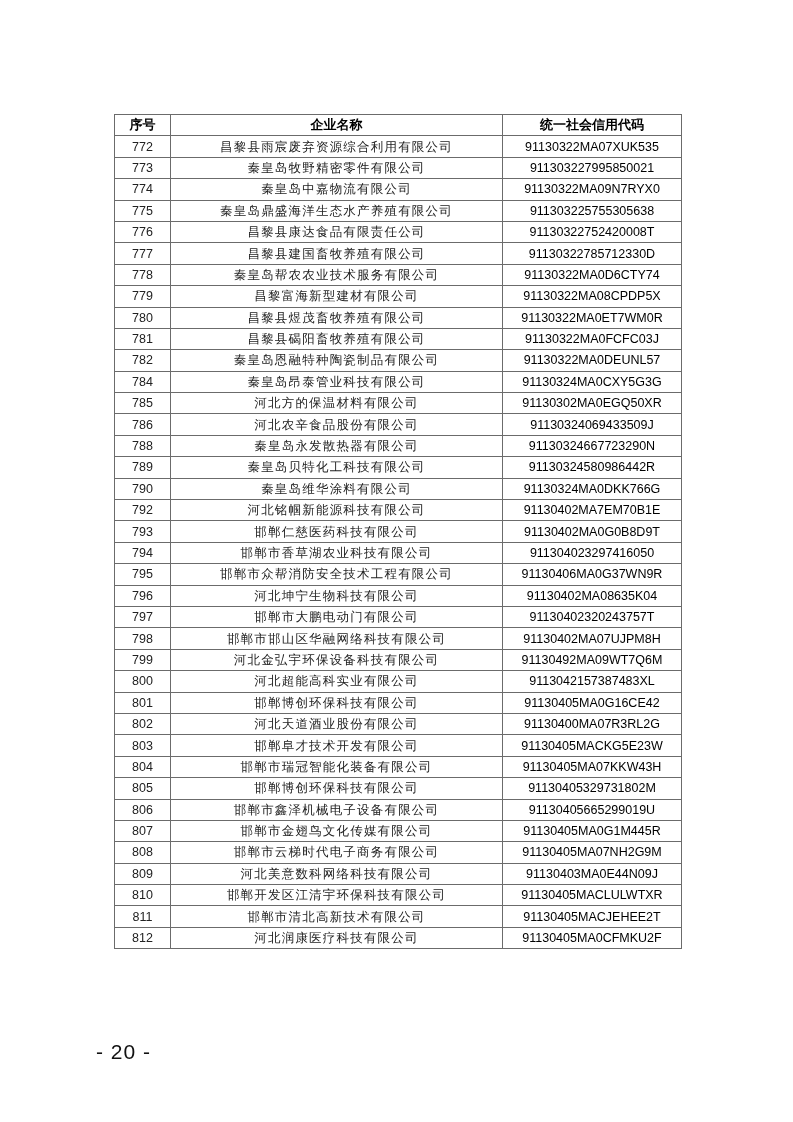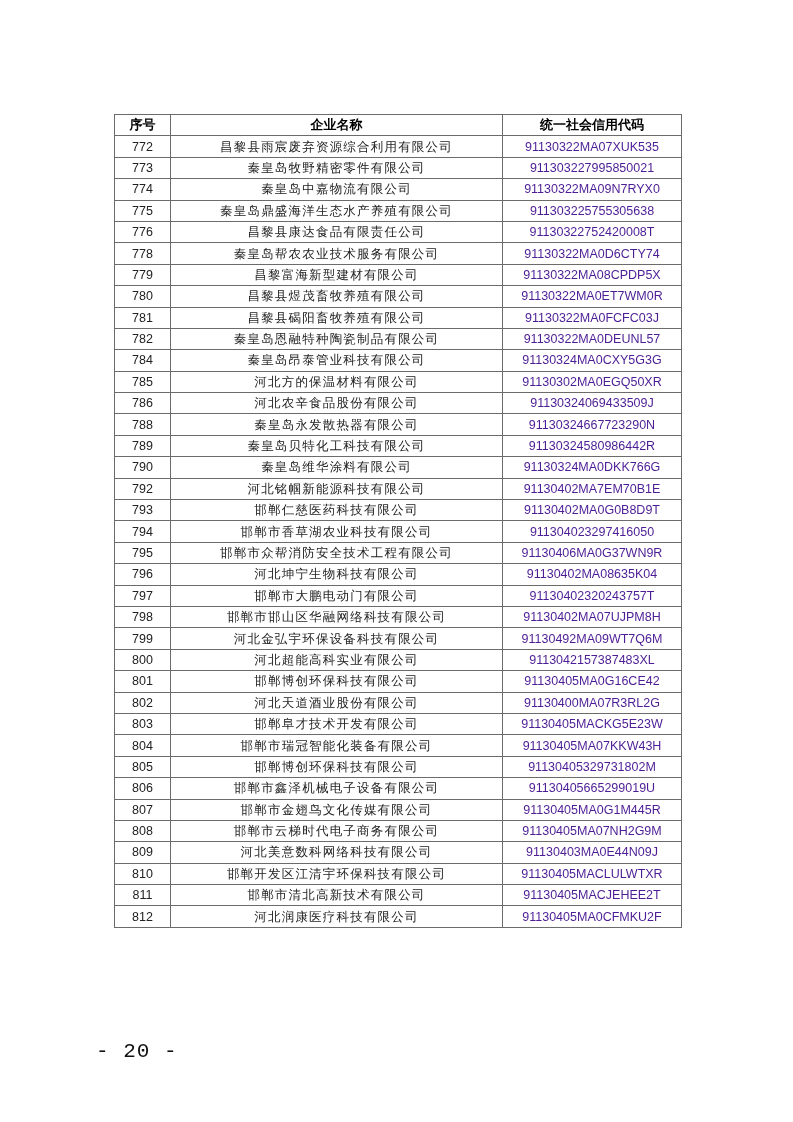--- a/index.html
+++ b/index.html
@@ -10,22 +10,22 @@
                border-collapse:collapse; table-layout:fixed; }
   table.grid td, table.grid th { border:1px solid #6b6b6b; height:20.4px; padding:0;
                text-align:center; vertical-align:middle; font-size:12.5px; line-height:20px;
                white-space:nowrap; overflow:hidden; }
   table.grid th { font-weight:bold; font-size:13px; color:#000; }
   col.c-idx { width:56px; }
   col.c-name { width:332px; }
   col.c-code { width:179px; }
   td.idx { font-family:"Liberation Sans","DejaVu Sans",sans-serif; font-size:13px; color:#222; }
   td.name { letter-spacing:1.2px; color:#222; }
-  td.code { font-family:"Liberation Sans","DejaVu Sans",sans-serif; font-size:13.5px; color:#4c1d95; }
-  .page-number { position:absolute; left:96px; top:1040px; font-family:Liberation Mono, monospace;
+  td.code { font-family:"Liberation Sans","DejaVu Sans",sans-serif; font-size:13.5px; color:#000000; }
+  .page-number { position:absolute; left:96px; top:1040px; font-family:Liberation Sans, sans-serif;
                  font-size:21px; color:#111; letter-spacing:1px;text-align:center; }
 </style>
 </head>
 <body>
 
 <div class="page">
   <table class="grid">
     <colgroup>
         <col class="c-idx">
         <col class="c-name">
@@ -58,20 +58,25 @@
           <td class="idx">775</td>
           <td class="name">秦皇岛鼎盛海洋生态水产养殖有限公司</td>
           <td class="code">911303225755305638</td>
         </tr>
         <tr>
           <td class="idx">776</td>
           <td class="name">昌黎县康达食品有限责任公司</td>
           <td class="code">91130322752420008T</td>
         </tr>
         <tr>
+          <td class="idx">777</td>
+          <td class="name">昌黎县建国畜牧养殖有限公司</td>
+          <td class="code">91130322785712330D</td>
+        </tr>
+        <tr>
           <td class="idx">778</td>
           <td class="name">秦皇岛帮农农业技术服务有限公司</td>
           <td class="code">91130322MA0D6CTY74</td>
         </tr>
         <tr>
           <td class="idx">779</td>
           <td class="name">昌黎富海新型建材有限公司</td>
           <td class="code">91130322MA08CPDP5X</td>
         </tr>
         <tr>

